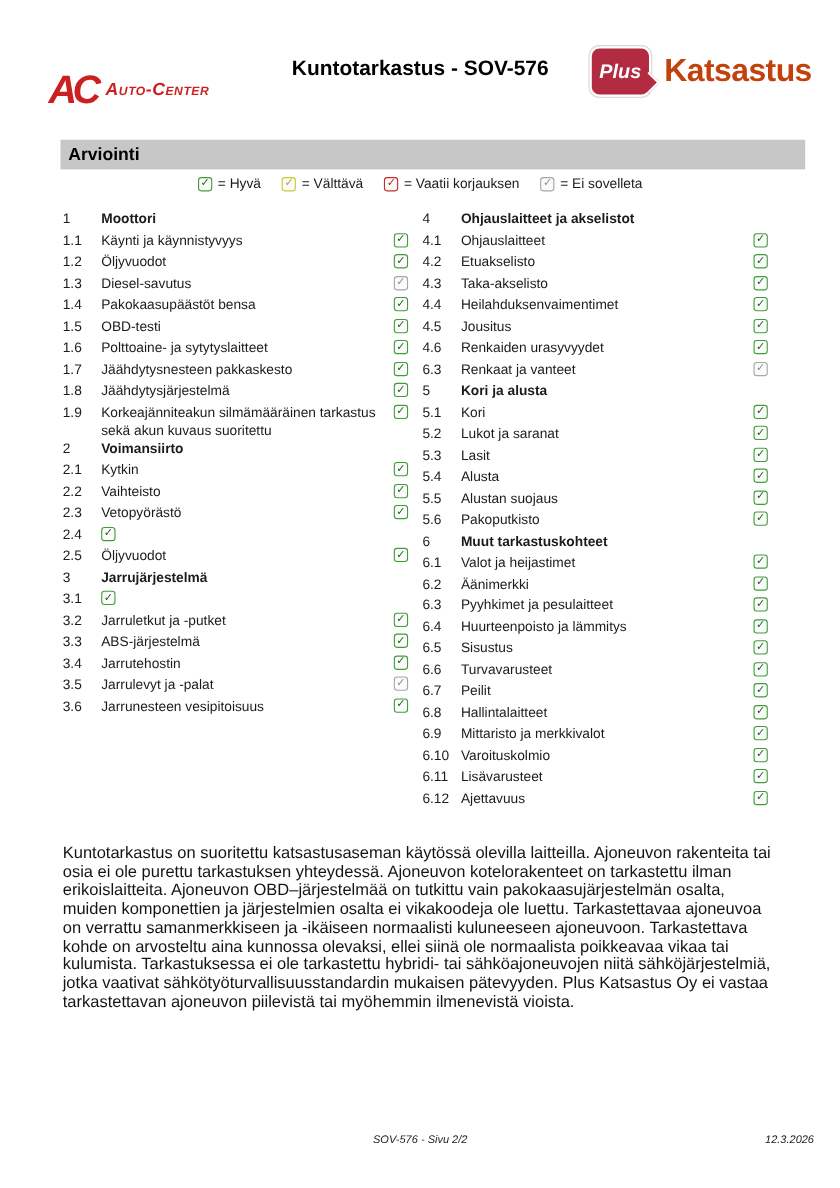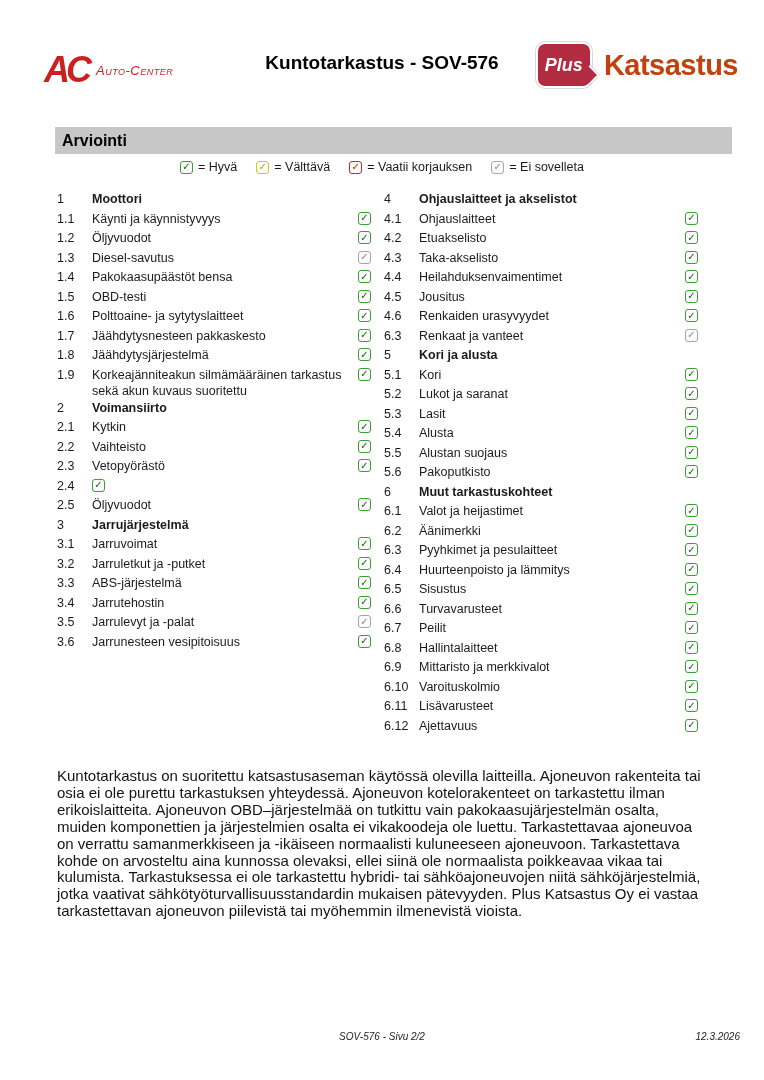--- a/index.html
+++ b/index.html
@@ -2,23 +2,23 @@
 <html><head>
 <meta charset="utf-8">
 <style>
   html,body{margin:0;padding:0;background:#e9e9e9;}
   .page{
     position:relative;width:764px;height:1080px;margin:0 auto;background:#ffffff;
     font-family:"Liberation Sans", sans-serif;color:#1b1b1b;overflow:hidden;
   }
   
   .hdr{position:absolute;top:36px;left:0;right:0;height:66px;}
-  .logo-ac{position:absolute;left:44px;top:16px;display:flex;align-items:center;color:#cc1f1f;}
+  .logo-ac{position:absolute;left:44px;top:28px;display:flex;align-items:center;color:#cc1f1f;}
   .ac-mark{font-style:italic;font-weight:900;font-size:36px;letter-spacing:-4px;line-height:1;}
-  .ac-name{font-style:italic;font-weight:400;font-size:13px;font-variant:small-caps;margin-left:8px;letter-spacing:.5px;}
+  .ac-name{font-style:italic;font-weight:700;font-size:16px;font-variant:small-caps;margin-left:8px;letter-spacing:.5px;}
   .page-title{position:absolute;left:50%;top:16px;transform:translateX(-50%);
     font-size:19px;font-weight:700;color:#000;margin:0;white-space:nowrap;}
   .logo-plus{position:absolute;right:26px;top:6px;display:flex;align-items:center;}
   .plus-badge{position:relative;width:52px;height:42px;background:#b32b40;border:2px solid #fff;
     box-shadow:0 0 0 1px #d8d8d8;border-radius:9px;display:flex;align-items:center;justify-content:center;
     color:#ffffff;font-style:italic;font-weight:700;font-size:18px;}
   .plus-badge::after{content:"";position:absolute;right:-7px;bottom:4px;width:12px;height:12px;
     background:#b32b40;transform:rotate(45deg);border-right:2px solid #fff;border-top:2px solid #fff;}
   .plus-name{font-weight:700;font-size:29px;color:#c2410c;margin-left:12px;letter-spacing:-.5px;}
   
@@ -168,21 +168,20 @@
           <span class="num">2.5</span>
           <span class="lbl">Öljyvuodot</span>
           <span class="cb" style="border-color: rgb(63, 157, 56); color: rgb(29, 92, 29);">✓</span>
         </div>
         <div class="row">
           <span class="num">3</span>
           <span class="sec-title">Jarrujärjestelmä</span>
         </div>
         <div class="row">
           <span class="num">3.1</span>
-          <span class="lbl">Jarruvoimat</span>
           <span class="cb" style="border-color: rgb(63, 157, 56); color: rgb(29, 92, 29);">✓</span>
         </div>
         <div class="row">
           <span class="num">3.2</span>
           <span class="lbl">Jarruletkut ja -putket</span>
           <span class="cb" style="border-color: rgb(63, 157, 56); color: rgb(29, 92, 29);">✓</span>
         </div>
         <div class="row">
           <span class="num">3.3</span>
           <span class="lbl">ABS-järjestelmä</span>

